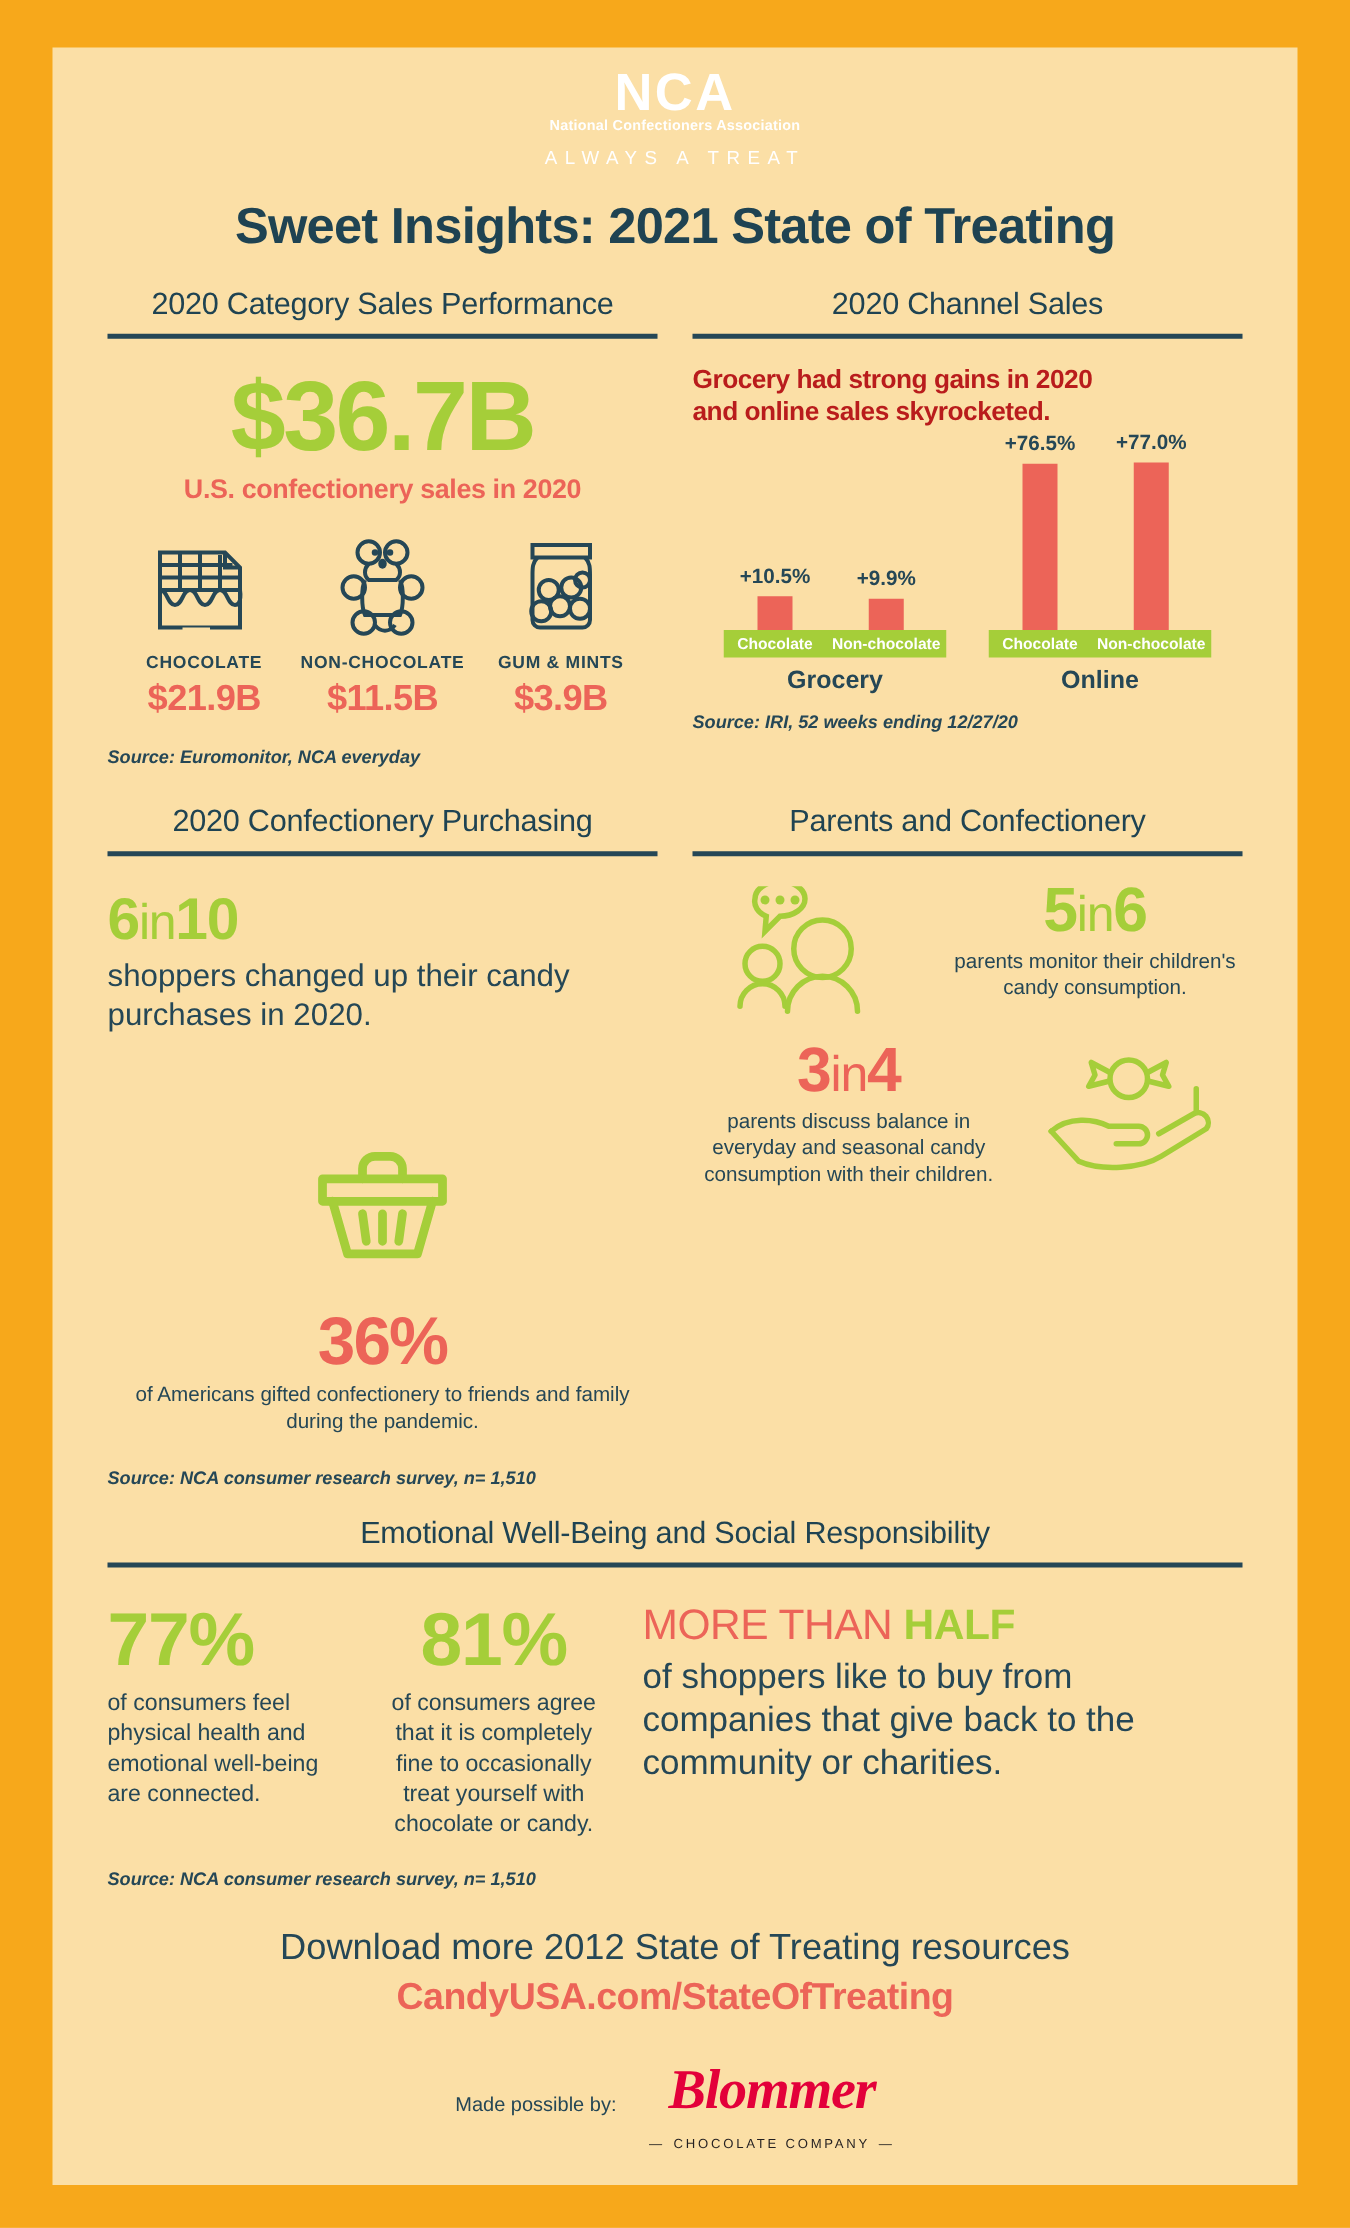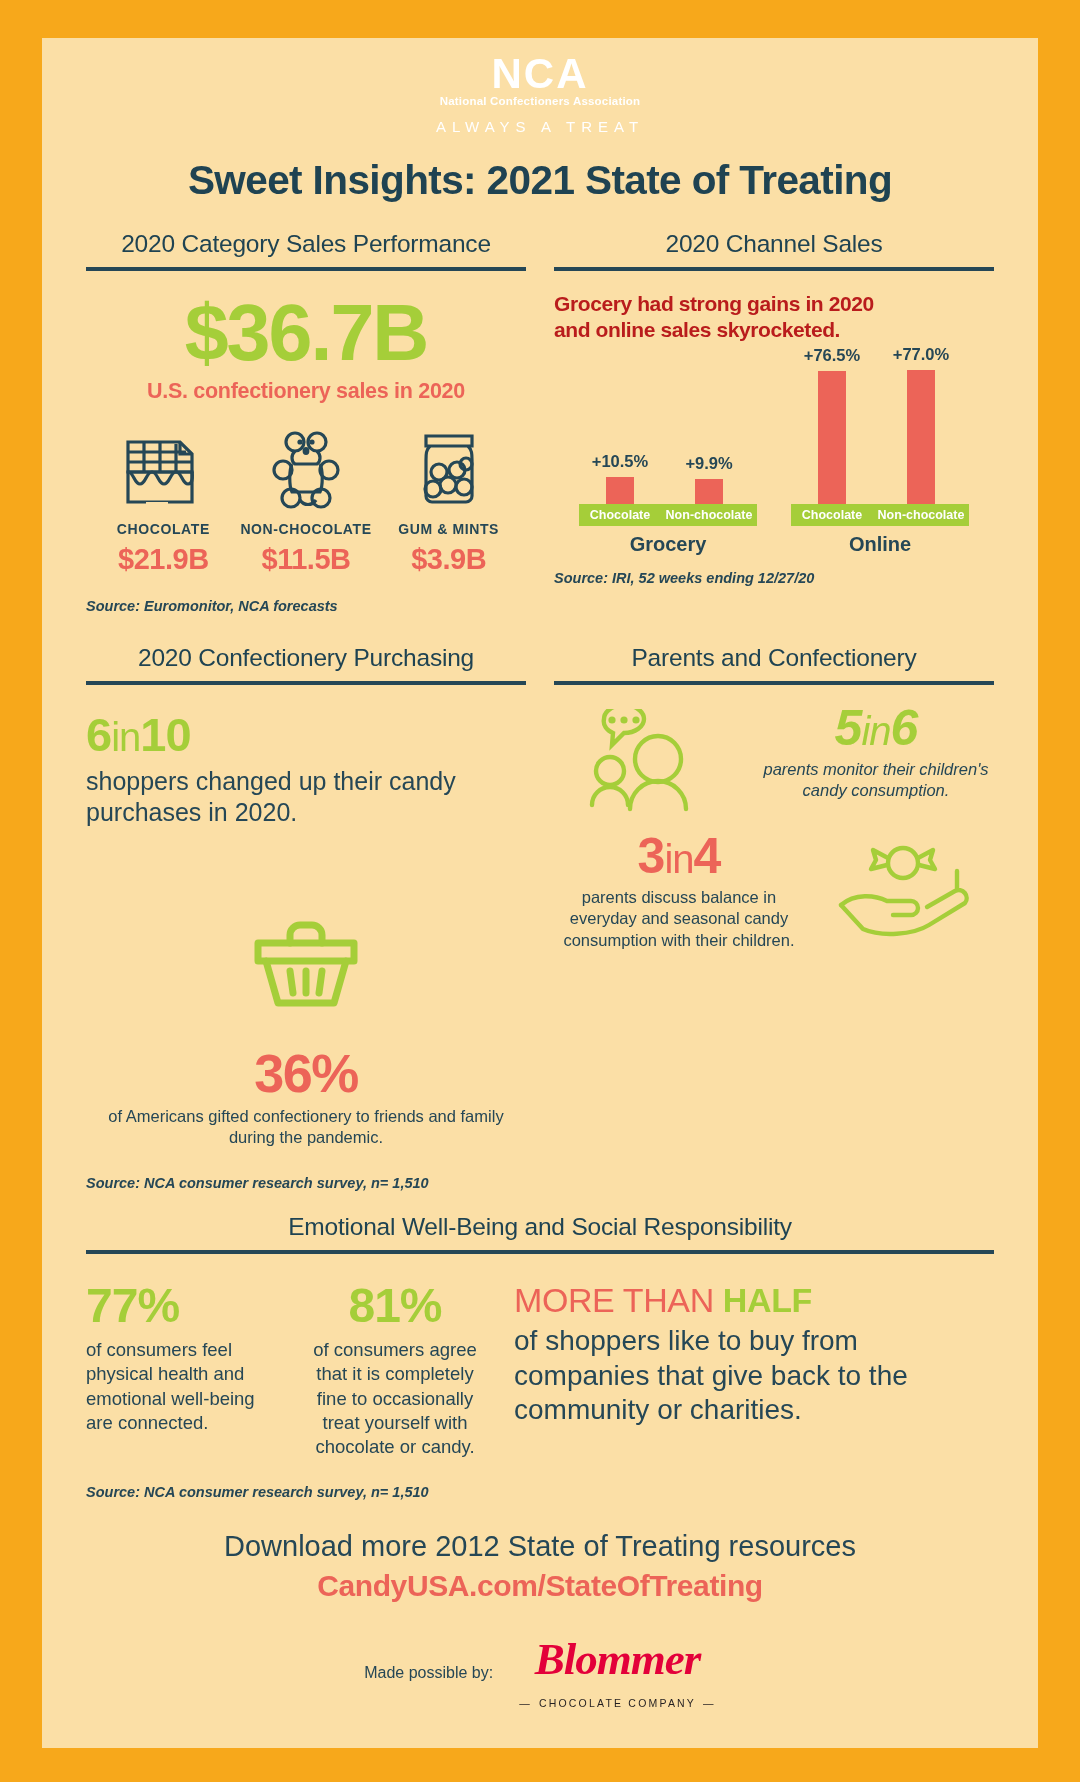--- a/index.html
+++ b/index.html
@@ -123,21 +123,21 @@
     color: #254756; font-size: 16.5px; line-height: 1.3; margin-top: 6px;
     text-align: center;
   }
   .pct-big {
     color: #EC6458; font-weight: 700; font-size: 54px;
     letter-spacing: -1.5px; text-align: center; line-height: 1;
   }
 
   
   .pct-green {
-    color: #A5CE39; font-weight: 700; font-size: 48px;
+    color: #A5CE39; font-weight: 700; font-size: 60px;
     letter-spacing: -1px; line-height: 1;
   }
   .cons-text { color: #254756; font-size: 18.5px; line-height: 1.32; margin-top: 8px; }
   .halfline { font-size: 34px; letter-spacing: -0.4px; line-height: 1.08; }
   .halfline .lite { color: #EC6458; font-weight: 400; }
   .halfline .bold-green { color: #A5CE39; font-weight: 700; }
   .half-body { color: #254756; font-size: 28px; line-height: 1.22; margin-top: 6px; }
 
   
   .dl-line { text-align: center; color: #254756; font-size: 29px; margin-top: 30px; }
@@ -236,21 +236,21 @@
                     <circle cx="58" cy="36" r="6"></circle>
               </g>
             </svg>
           </div>
           <div class="cat-label">GUM &amp; MINTS</div>
           <div class="cat-value">$3.9B</div>
         </div>
 
       </div>
 
-      <div class="source">Source: Euromonitor, NCA forecasts</div>
+      <div class="source">Source: Euromonitor, NCA everyday</div>
     </div>
 
     <div class="col">
       <div class="sec-head">2020 Channel Sales</div>
       <div class="sec-rule"></div>
 
       <div class="chart-lead">
         <div>Grocery had strong gains in 2020</div>
         <div>and online sales skyrocketed.</div>
       </div>
@@ -329,21 +329,21 @@
         </div>
       </div>
 
       <div class="source" style="margin-top:26px;">Source: NCA consumer research survey, n= 1,510</div>
     </div>
 
     <div class="col">
       <div class="sec-head">Parents and Confectionery</div>
       <div class="sec-rule"></div>
 
-      <div style="display:flex; gap:16px; margin-top:18px;font-style:italic;">
+      <div style="display:flex; gap:16px; margin-top:18px;">
         <div style="flex:0 0 188px; display:flex; align-items:flex-start; justify-content:center; padding-top:6px;">
           <svg width="140" height="108" viewBox="0 0 140 108">
             <g fill="none" stroke="#A5CE39" stroke-width="4.4" stroke-linecap="round">
               <path d="M26 10 a20 14 0 1 1 20 14 l-12 12 l1-12 a20 14 0 0 1 -9 -14 z"></path>
               <circle cx="32" cy="62" r="14"></circle>
               <path d="M14 96 a18 18 0 0 1 36 0"></path>
               <circle cx="80" cy="50" r="23"></circle>
               <path d="M52 100 a28 28 0 0 1 56 0"></path>
             </g>
             <circle cx="34" cy="11" r="3.6" fill="#A5CE39"></circle>

